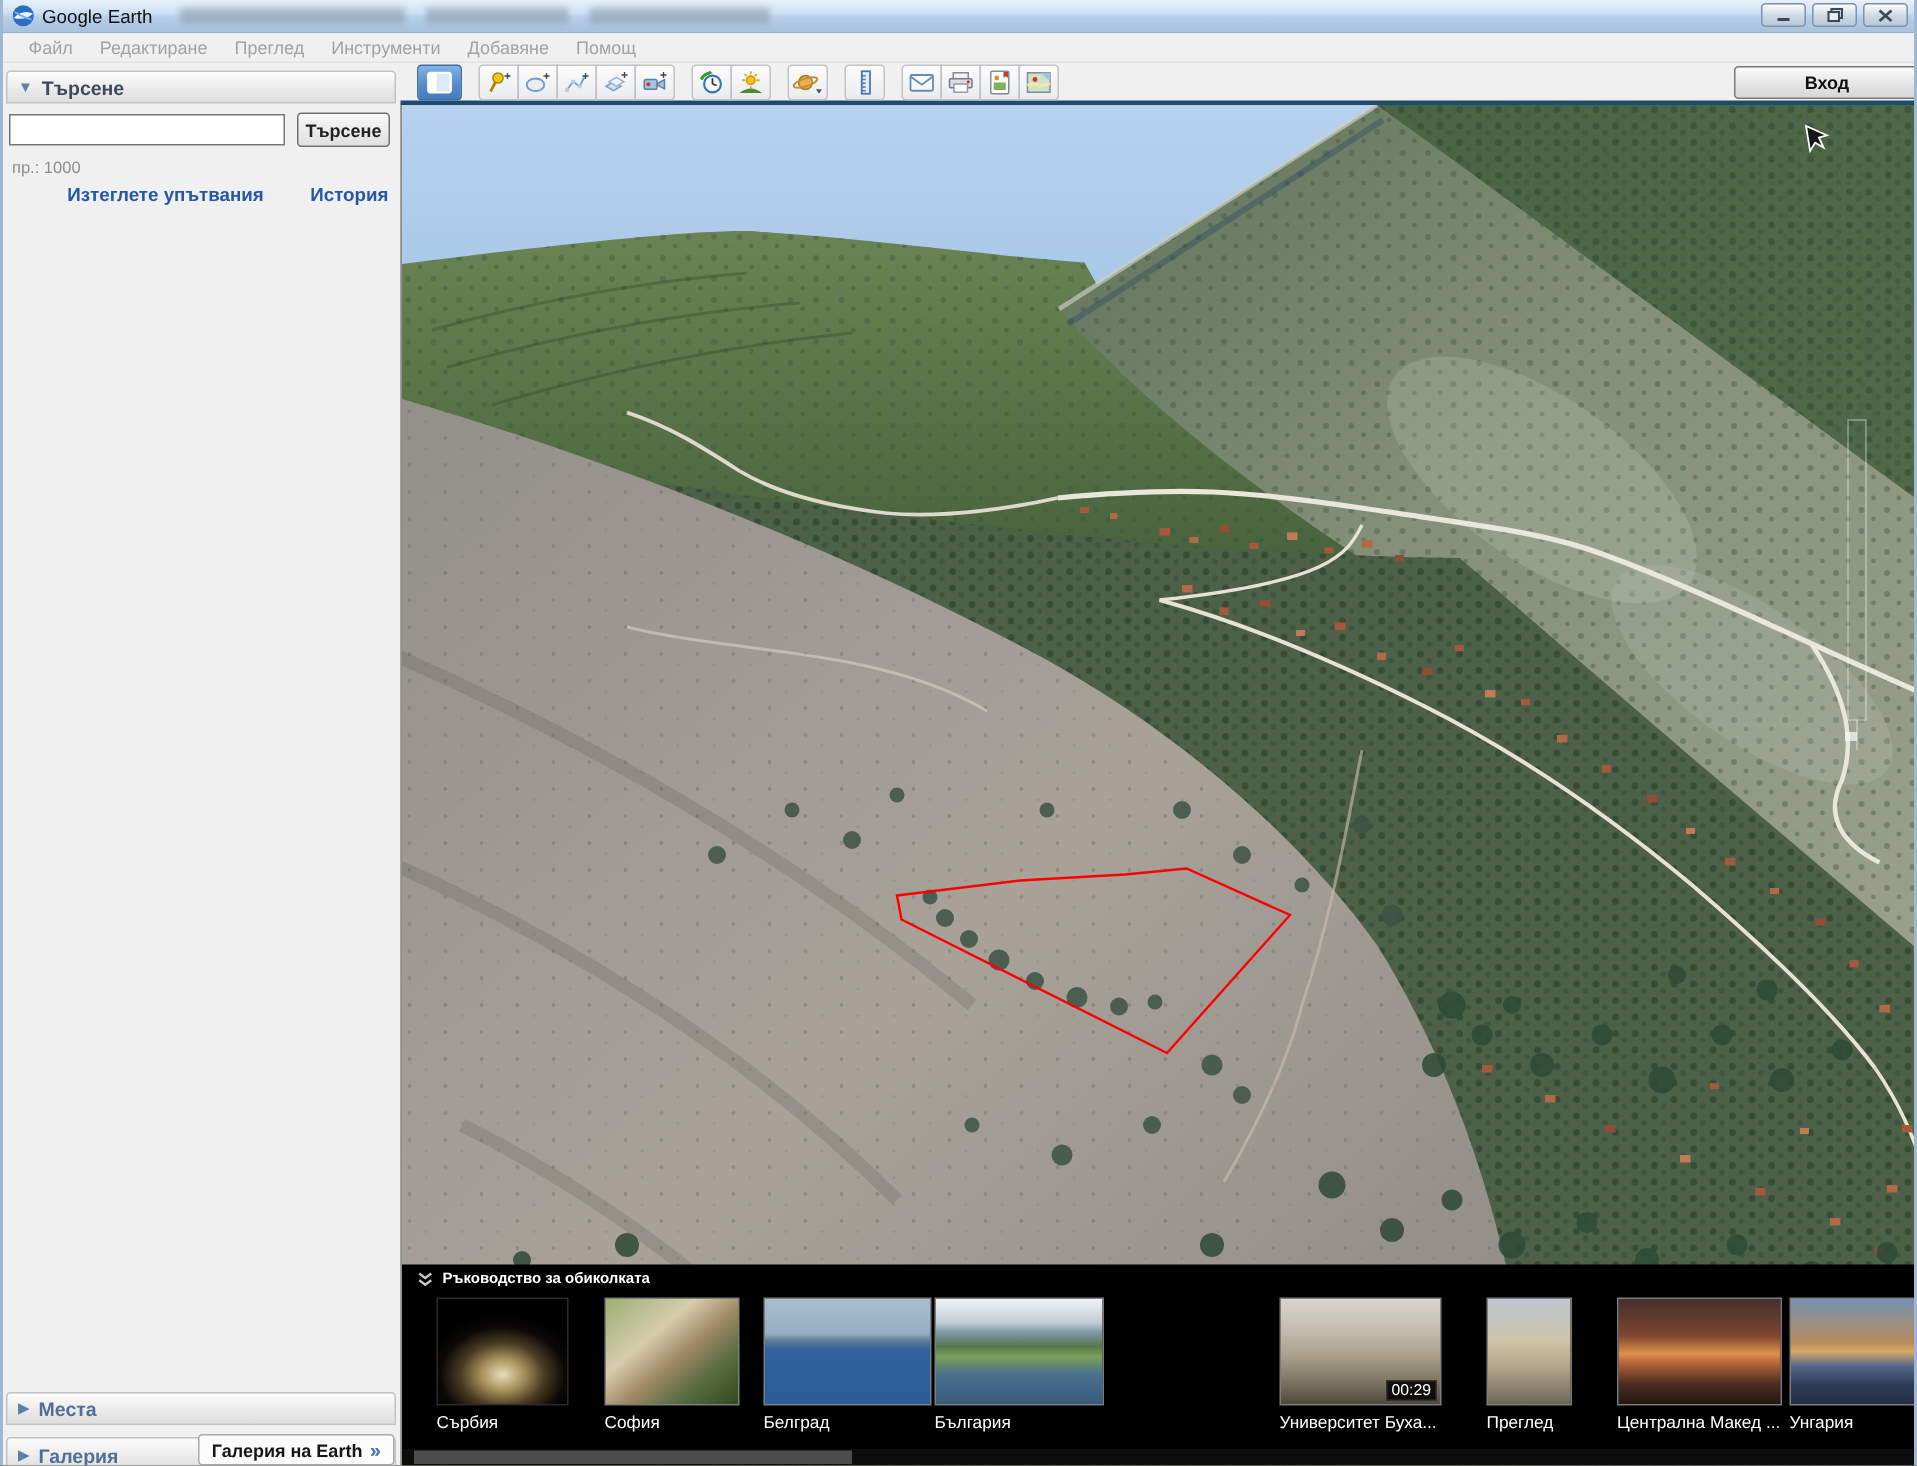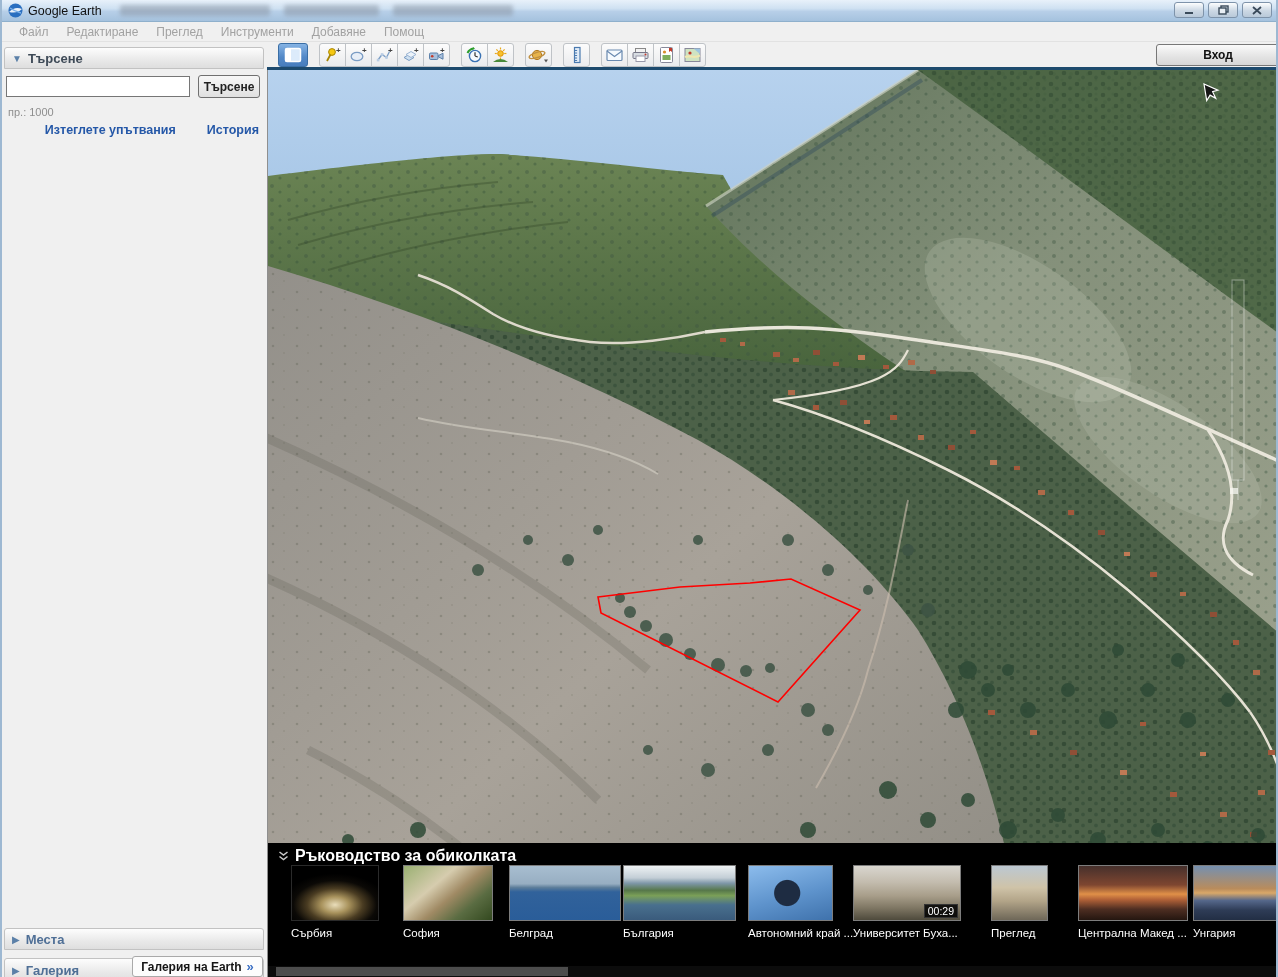--- a/index.html
+++ b/index.html
@@ -55,23 +55,23 @@
   .gallery-btn{position:absolute;left:130px;top:886px;width:131px;height:21px;border:1px solid #a9a9a9;border-radius:3px;
     background:#fcfcfc;display:flex;align-items:center;justify-content:center;gap:5px;z-index:3;}
   .gallery-btn .g-label{font-size:12px;font-weight:bold;color:#151515;}
   .gallery-btn .g-chev{font-size:13px;font-weight:bold;color:#3a6fc4;}
   
   .map{position:absolute;left:265px;top:70px;width:1013px;height:907px;background:#6e7a64;border-left:1px solid #8f8f8f;}
   .map svg.terrain{position:absolute;left:0;top:0;}
   
   .tour{position:absolute;left:0;bottom:0;width:1013px;height:134px;background:#000;overflow:hidden;}
   .tour-hdr{position:absolute;left:10px;top:4px;display:flex;align-items:center;gap:6px;}
-  .tour-hdr .t-label{font-size:16px;font-weight:bold;color:#fff;}
+  .tour-hdr .t-label{font-size:10px;font-weight:bold;color:#fff;}
   .tour-item{position:absolute;top:22px;}
-  .thumb{height:56px;border:1px solid #7d7d7d;position:relative;}
+  .thumb{height:72px;border:1px solid #7d7d7d;position:relative;}
   .t-label2{margin-top:6px;font-size:11.5px;color:#fff;white-space:nowrap;}
   .badge{position:absolute;right:2px;bottom:2px;background:rgba(0,0,0,.85);color:#fff;font-size:10.5px;padding:0 3px;border:1px solid #333;}
   .t-srb{background:radial-gradient(ellipse 62% 58% at 50% 72%,#e9ddba 0%,#a8925c 26%,#4a3c22 52%,#0b0906 78%,#000 100%);border-color:#2a2a2a;}
   .t-sof{background:linear-gradient(140deg,#9ab072 0%,#d6ccae 35%,#a08a64 55%,#5a6c42 75%,#33491f 100%);}
   .t-bel{background:linear-gradient(180deg,#a8bed0 0%,#97aec2 33%,#5c7d9a 40%,#31629b 48%,#2a5d99 100%);}
   .t-bul{background:linear-gradient(180deg,#eef2f4 0%,#c3ced6 22%,#7e97a8 32%,#56774a 45%,#7ba058 55%,#49708e 72%,#3a5b7c 100%);}
   .t-avt{background:radial-gradient(circle at 46% 50%,#1e2c42 0 24%,rgba(0,0,0,0) 26%),linear-gradient(165deg,#8cbcec 0%,#5e93cc 55%,#3f72ac 100%);}
   .t-uni{background:linear-gradient(180deg,#d9d6cf 0%,#c3bcae 30%,#a89e8a 55%,#7e7663 78%,#4e4a3c 100%);}
   .t-rum{background:linear-gradient(180deg,#bcc8d2 0%,#cfc3a8 40%,#b2a488 65%,#6e6758 100%);}
   .t-mak{background:linear-gradient(180deg,#46302c 0%,#7e4630 35%,#e09048 52%,#b26238 62%,#4e2e22 80%,#241610 100%);}
@@ -500,24 +500,20 @@
         <div class="t-label2">София</div>
       </div>
       <div class="tour-item" style="left:355px;">
         <div class="thumb t-bul" style="width:113px;"></div>
         <div class="t-label2">България</div>
       </div>
       <div class="tour-item" style="left:241px;">
         <div class="thumb t-bel" style="width:112px;"></div>
         <div class="t-label2">Белград</div>
       </div>
-      <div class="tour-item" style="left:480px;">
-        <div class="thumb t-avt" style="width:85px;"></div>
-        <div class="t-label2">Автономний край ...</div>
-      </div>
       <div class="tour-item" style="left:585px;">
         <div class="thumb t-uni" style="width:108px;">
           <span class="badge">00:29</span>
         </div>
         <div class="t-label2">Университет Буха...</div>
       </div>
       <div class="tour-item" style="left:723px;">
         <div class="thumb t-rum" style="width:57px;"></div>
         <div class="t-label2">Преглед</div>
       </div>

